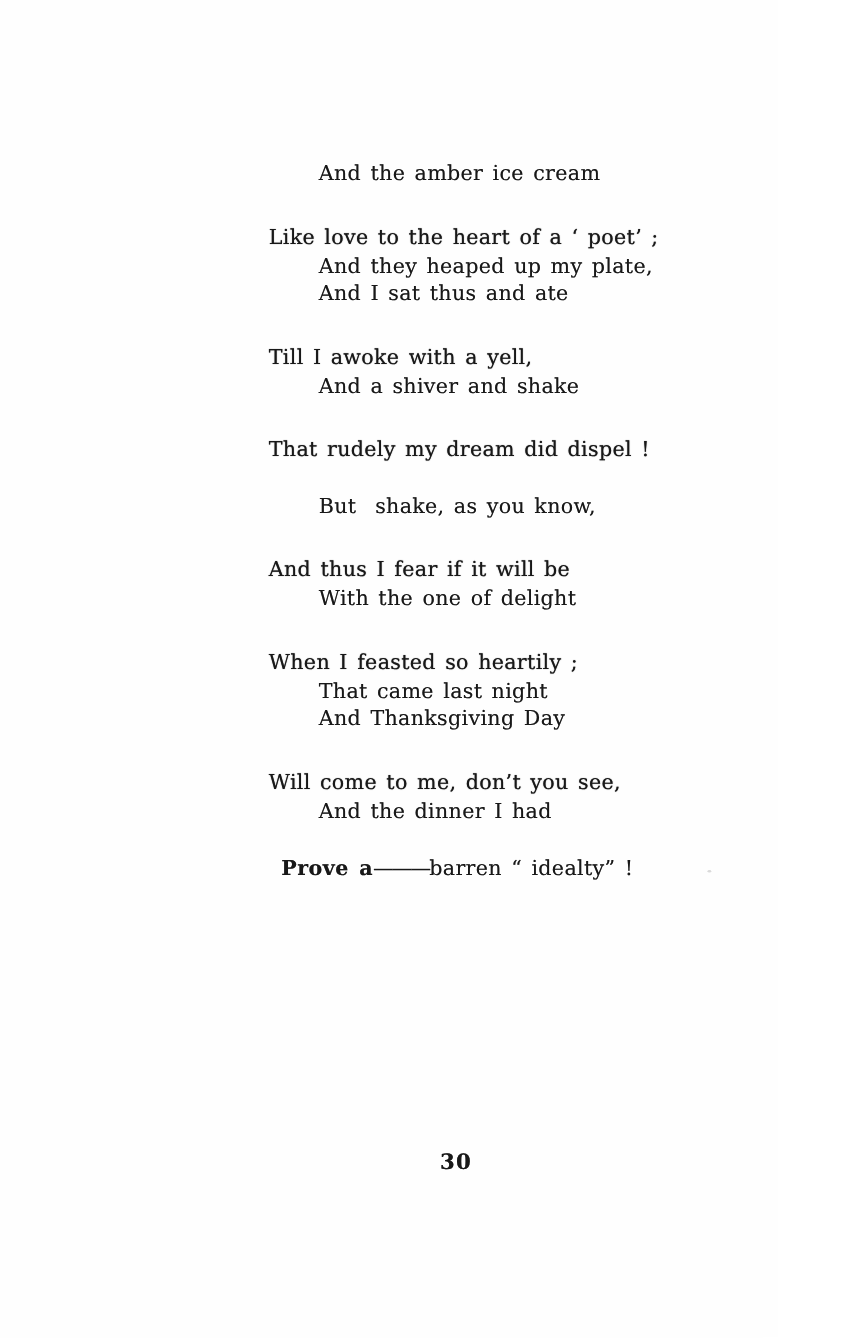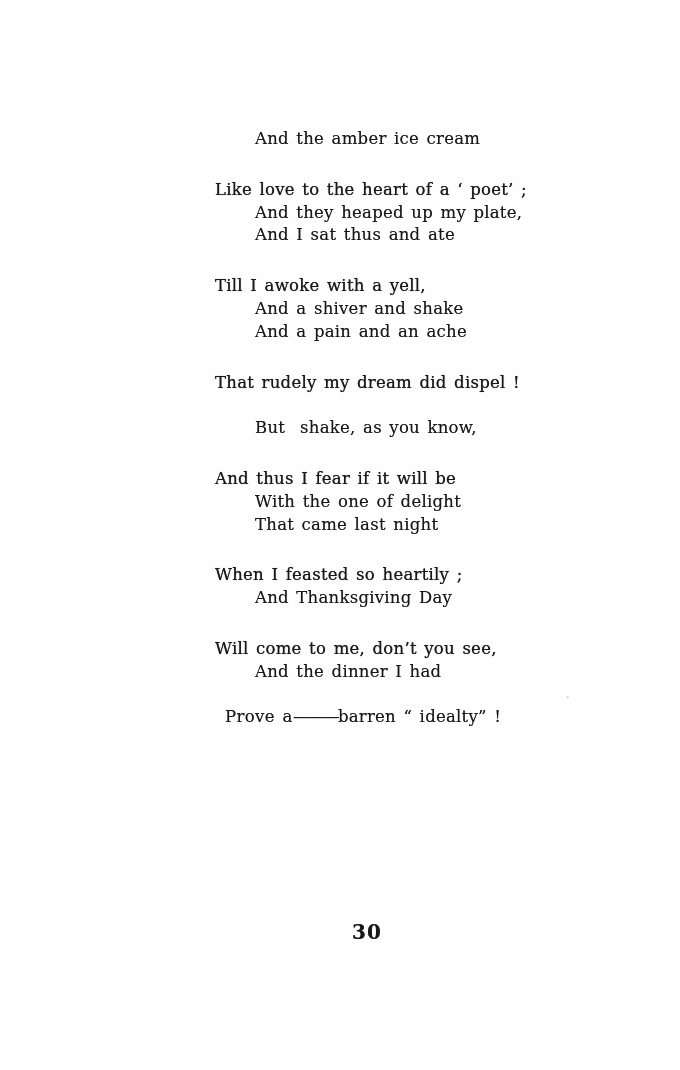--- a/index.html
+++ b/index.html
@@ -27,27 +27,27 @@
     line-height: 22.8px;
     letter-spacing: 0.25px;
     word-spacing: 2px;
     text-shadow: 0 0 0.4px rgba(25,25,25,0.55);
   }
   .line { white-space: pre; }
   .indent-0 { padding-left: 50px; text-shadow: 0 0 0.7px rgba(20,20,20,0.8); margin-top: 28px; }
   .indent-1 { padding-left: 90px; }
   .indent-2 { padding-left: 0; }
   .stanza-2 { margin-top: 22.8px; }
-  .lead-bold { font-weight: normal; letter-spacing: 0.4px; }
+  .lead-bold { font-weight: bold; letter-spacing: 0.4px; }
   .dash { letter-spacing: -1.5px; }
   .page-number {
     position: absolute;
     left: 352px;
     top: 920px;
-    font-size: 20px;
+    font-size: 17px;
     font-weight: bold;
     letter-spacing: 1px;
     text-shadow: 0 0 0.5px rgba(20,20,20,0.7);
   }
   .speck {
     position: absolute;
     left: 566px;
     top: 696px;
     width: 3px;
     height: 2px;
@@ -63,30 +63,29 @@
 
   <div class="poem">
 
     <div class="stanza stanza-1">
       <div class="line indent-1">And the amber ice cream</div>
       <div class="line indent-0">Like love to the heart of a ‘ poet’ ;</div>
       <div class="line indent-1">And they heaped up my plate,</div>
       <div class="line indent-1">And I sat thus and ate</div>
       <div class="line indent-0">Till I awoke with a yell,</div>
       <div class="line indent-1">And a shiver and shake</div>
-      <div class="line indent-1">And a pain and an ache</div>
       <div class="line indent-0">That rudely my dream did dispel !</div>
     </div>
 
     <div class="stanza stanza-2">
       <div class="line indent-1">But  shake, as you know,</div>
       <div class="line indent-0">And thus I fear if it will be</div>
       <div class="line indent-1">With the one of delight</div>
+      <div class="line indent-0">When I feasted so heartily ;</div>
       <div class="line indent-1">That came last night</div>
-      <div class="line indent-0">When I feasted so heartily ;</div>
       <div class="line indent-1">And Thanksgiving Day</div>
       <div class="line indent-0">Will come to me, don’t you see,</div>
       <div class="line indent-1">And the dinner I had</div>
       <div class="line indent-2">
         <span class="lead-bold">Prove a</span><span class="dash">———</span><span>barren “ idealty” !</span>
       </div>
     </div>
 
   </div>
 

